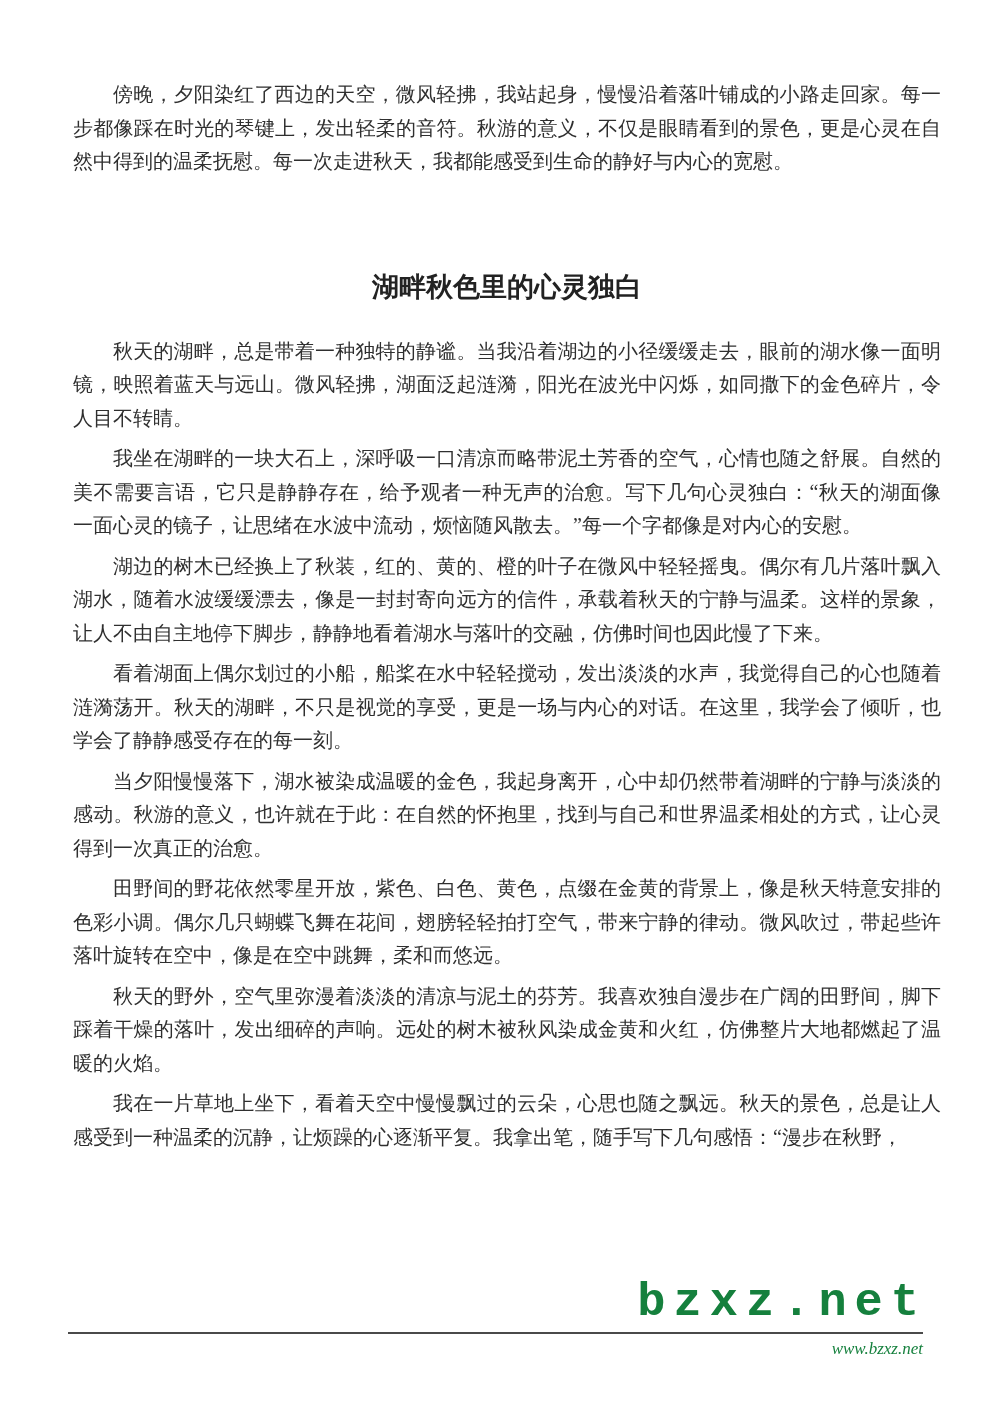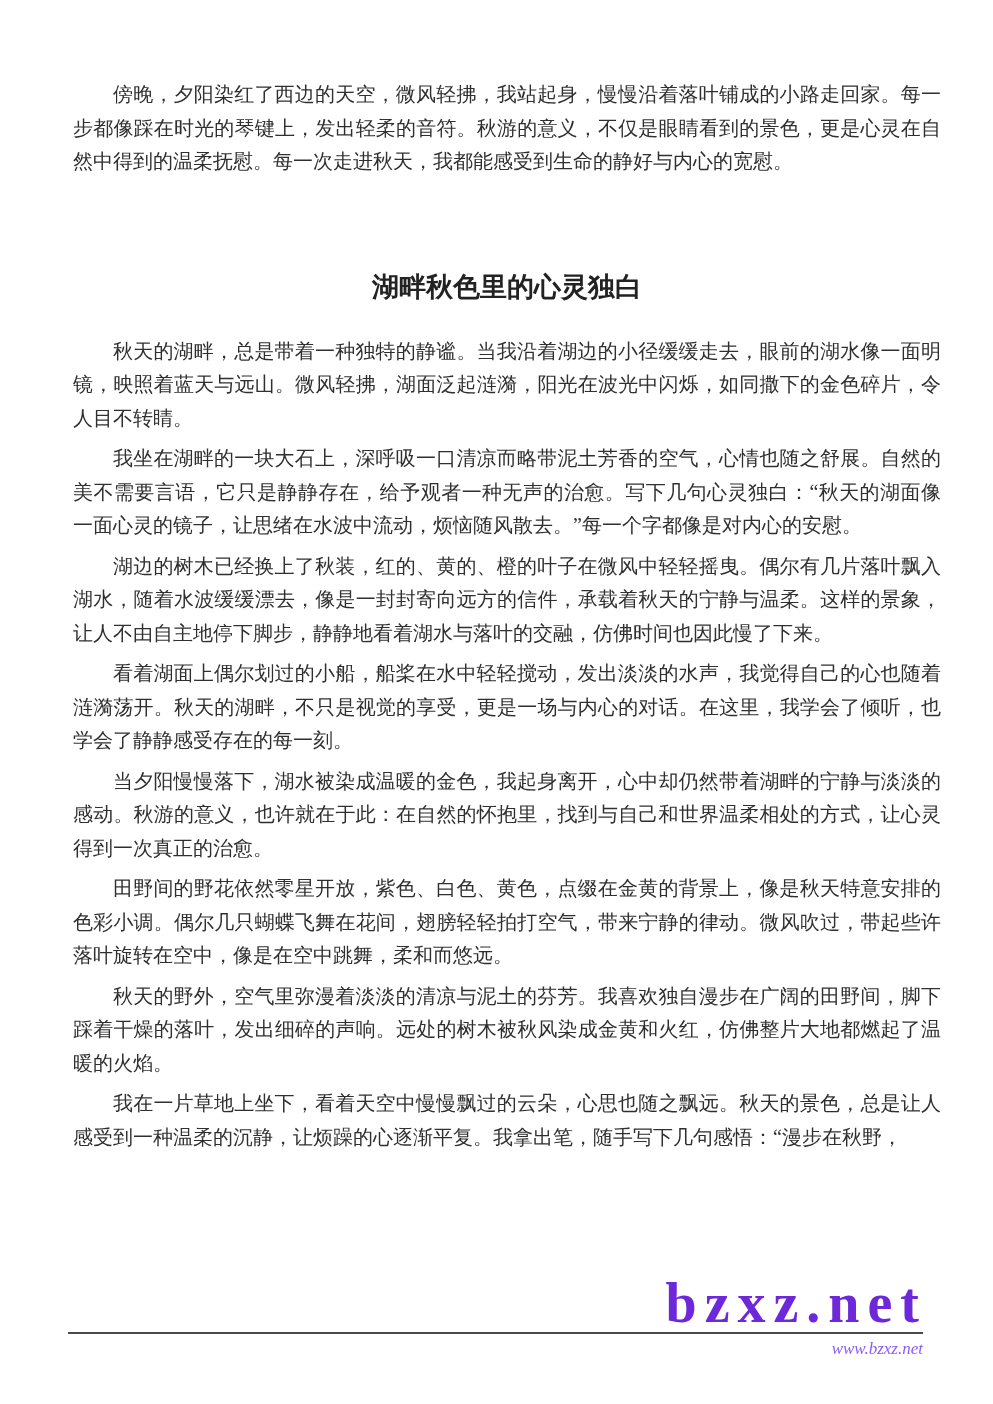--- a/index.html
+++ b/index.html
@@ -12,26 +12,26 @@
     width: 993px;
     height: 1404px;
     background: #ffffff;
     overflow: hidden;
     font-family: "Liberation Serif", "DejaVu Serif", serif;
   }
   .watermark {
     position: absolute;
     top: 1275px;
     right: 66px;
-    font-family: Liberation Serif, serif;
+    font-family: Liberation Mono, monospace;
     font-weight: bold;
-    font-size: 56px;
+    font-size: 47px;
     line-height: 56px;
     letter-spacing: 8px;
-    color: #6d28d9;
+    color: #15803d;
     z-index: 0;
     user-select: none;
   }
   .content {
     position: absolute;
     top: 0;
     left: 73px;
     right: 52px;
     padding-top: 78px;
     z-index: 1;
@@ -63,21 +63,21 @@
     z-index: 1;
   }
   .footer-url {
     position: absolute;
     top: 1338px;
     right: 70px;
     font-family: "Liberation Serif", "DejaVu Serif", serif;
     font-style: italic;
     font-size: 17px;
     line-height: 22px;
-    color: #8b5cf6;
+    color: #15803d;
     z-index: 1;
   }
 </style>
 </head>
 <body>
 
 <div class="page">
 
   <div class="watermark">bzxz.net</div>
 

